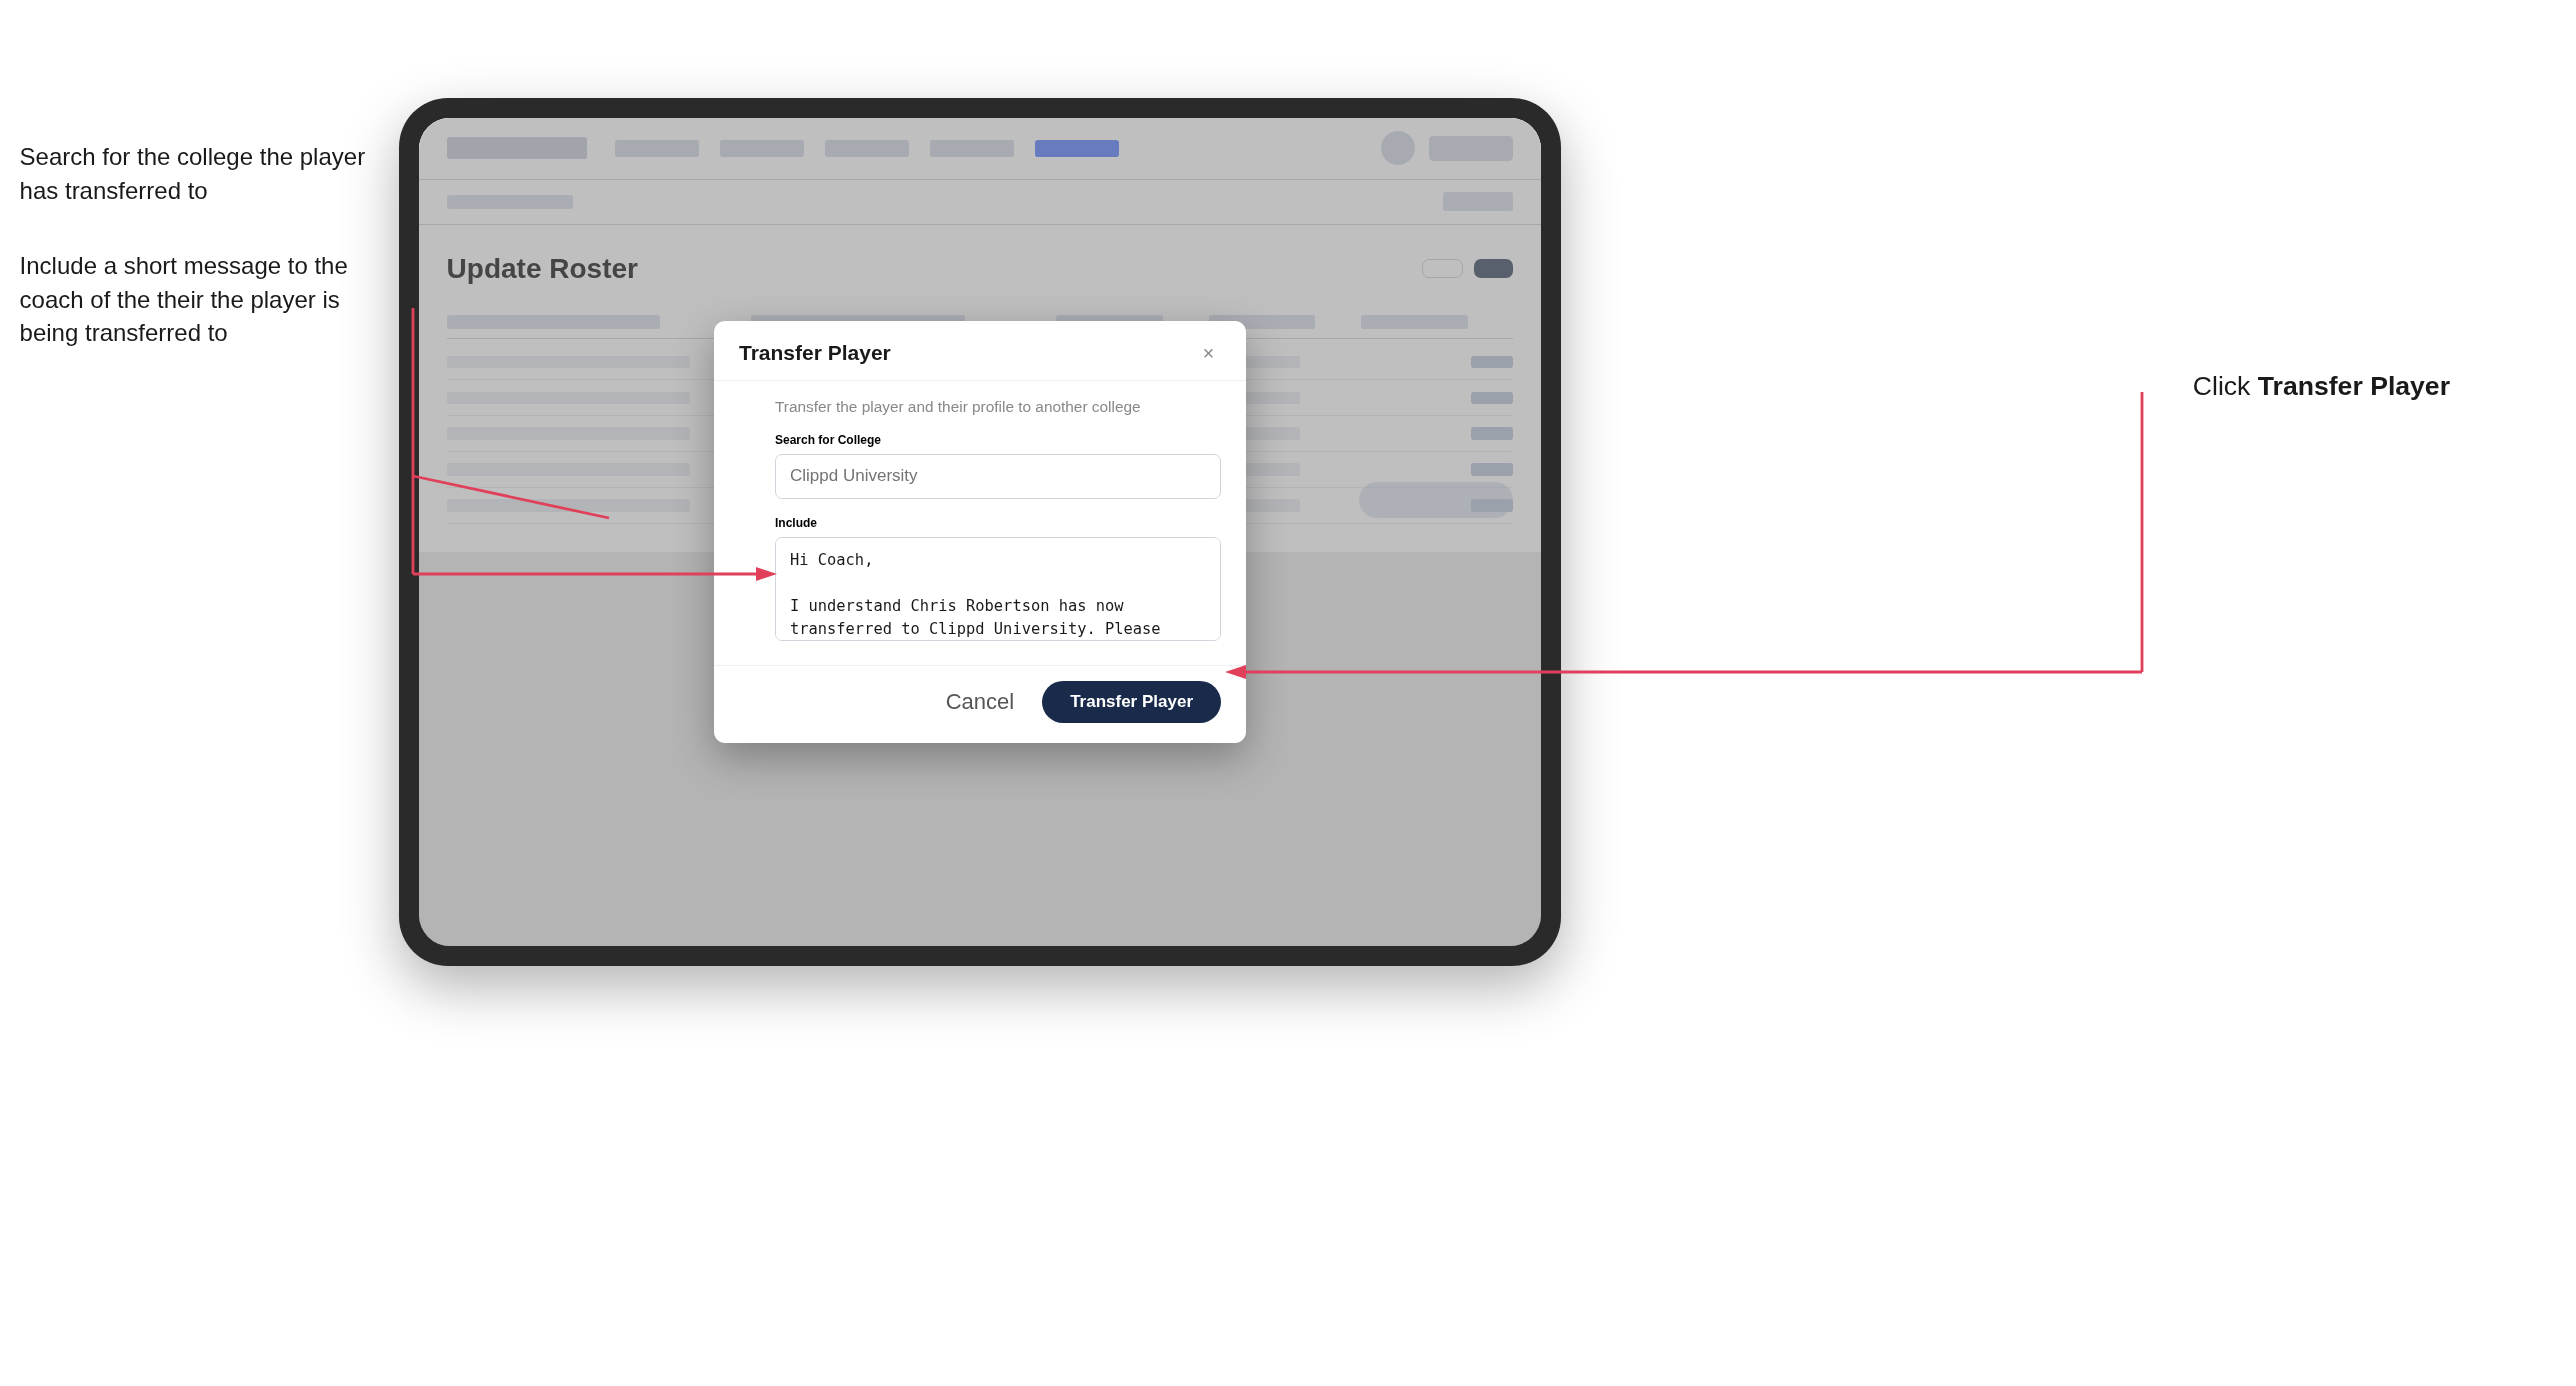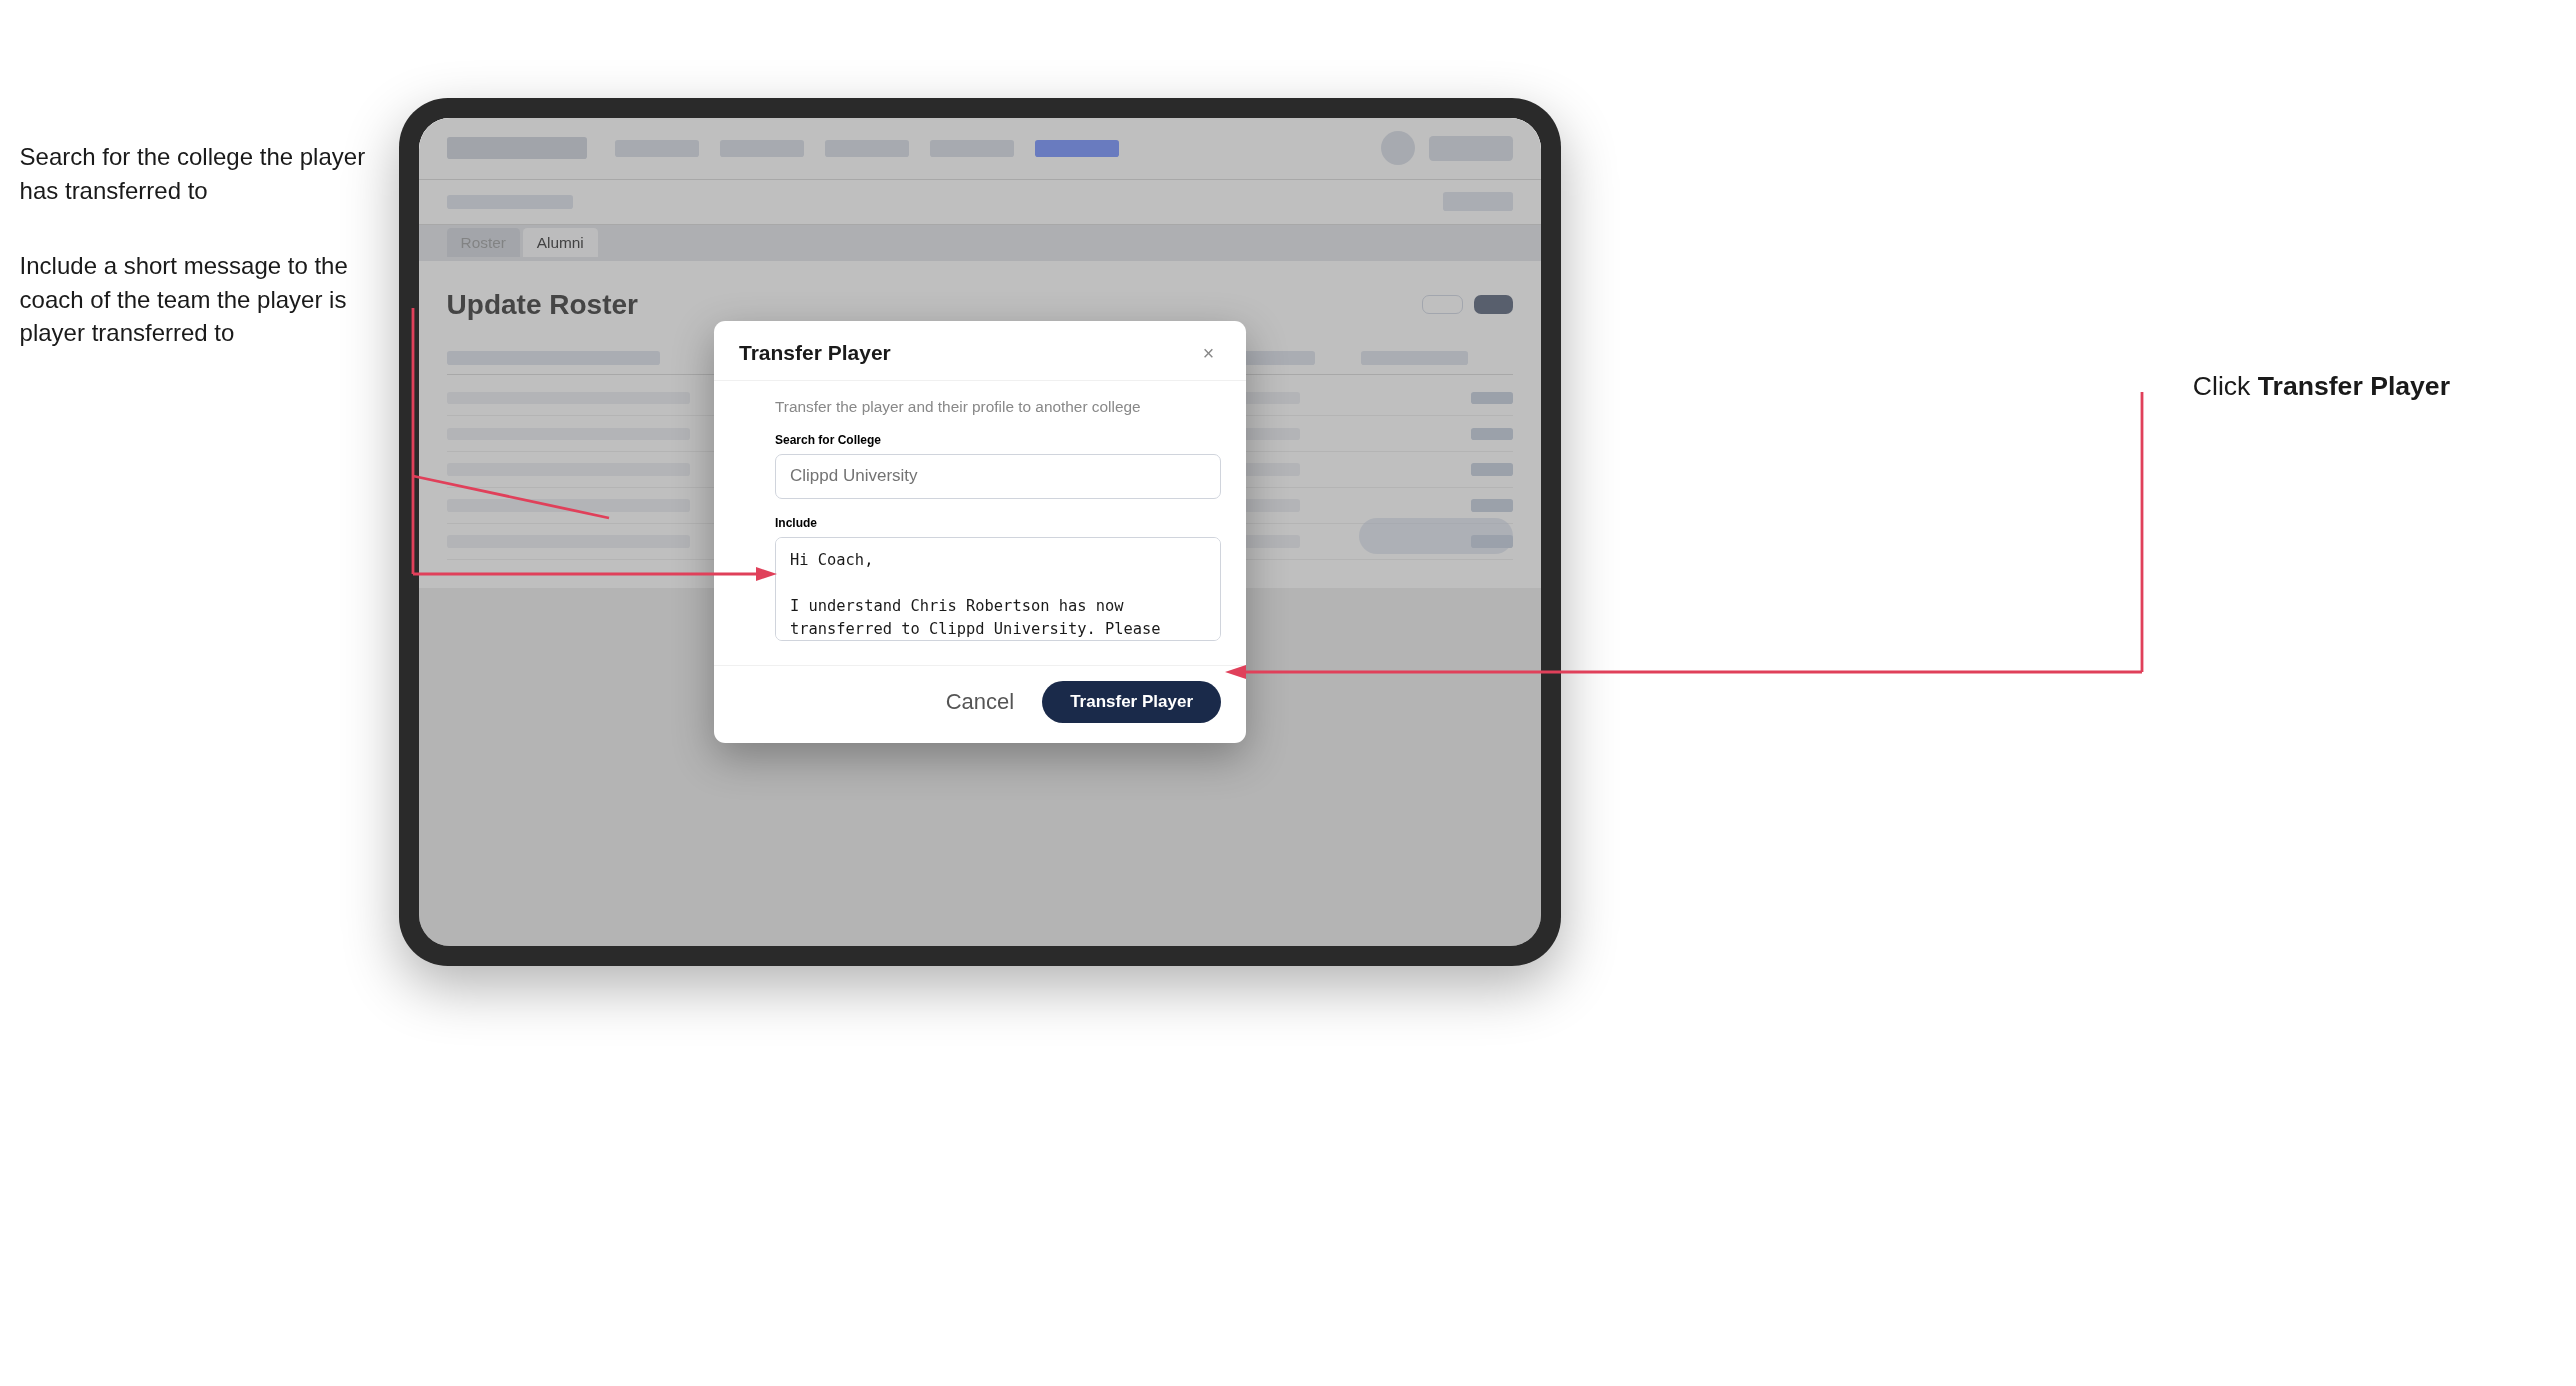--- a/index.html
+++ b/index.html
@@ -402,21 +402,21 @@
       position: absolute;
       inset: 0;
       pointer-events: none;
     }
   </style>
 </head>
 <body>
 
 <div class="annotation-left">
   <p class="annotation-text">Search for the college the player has transferred to</p>
-  <p class="annotation-text">Include a short message to the coach of the team the player is player transferred to</p>
+  <p class="annotation-text">Include a short message to the coach of the their the player is being transferred to</p>
 </div>
 
 <div class="annotation-right">
   <span>Click</span>
   <strong>Transfer Player</strong>
 </div>
 
 <div class="tablet-frame">
   <div class="tablet-screen">
 
@@ -435,24 +435,20 @@
           <div class="nav-avatar"></div>
           <div class="nav-btn"></div>
         </div>
       </div>
 
       <div class="app-subbar">
         <div class="subbar-item"></div>
         <div class="subbar-btn"></div>
       </div>
 
-      <div class="app-tabs">
-        <div class="tab">Roster</div>
-        <div class="tab active">Alumni</div>
-      </div>
 
       <div class="app-main">
         <div class="app-main-header">
           <div class="app-page-title">Update Roster</div>
           <div class="app-header-btns">
             <div class="app-btn-outline"></div>
             <div class="app-btn-filled"></div>
           </div>
         </div>
 

